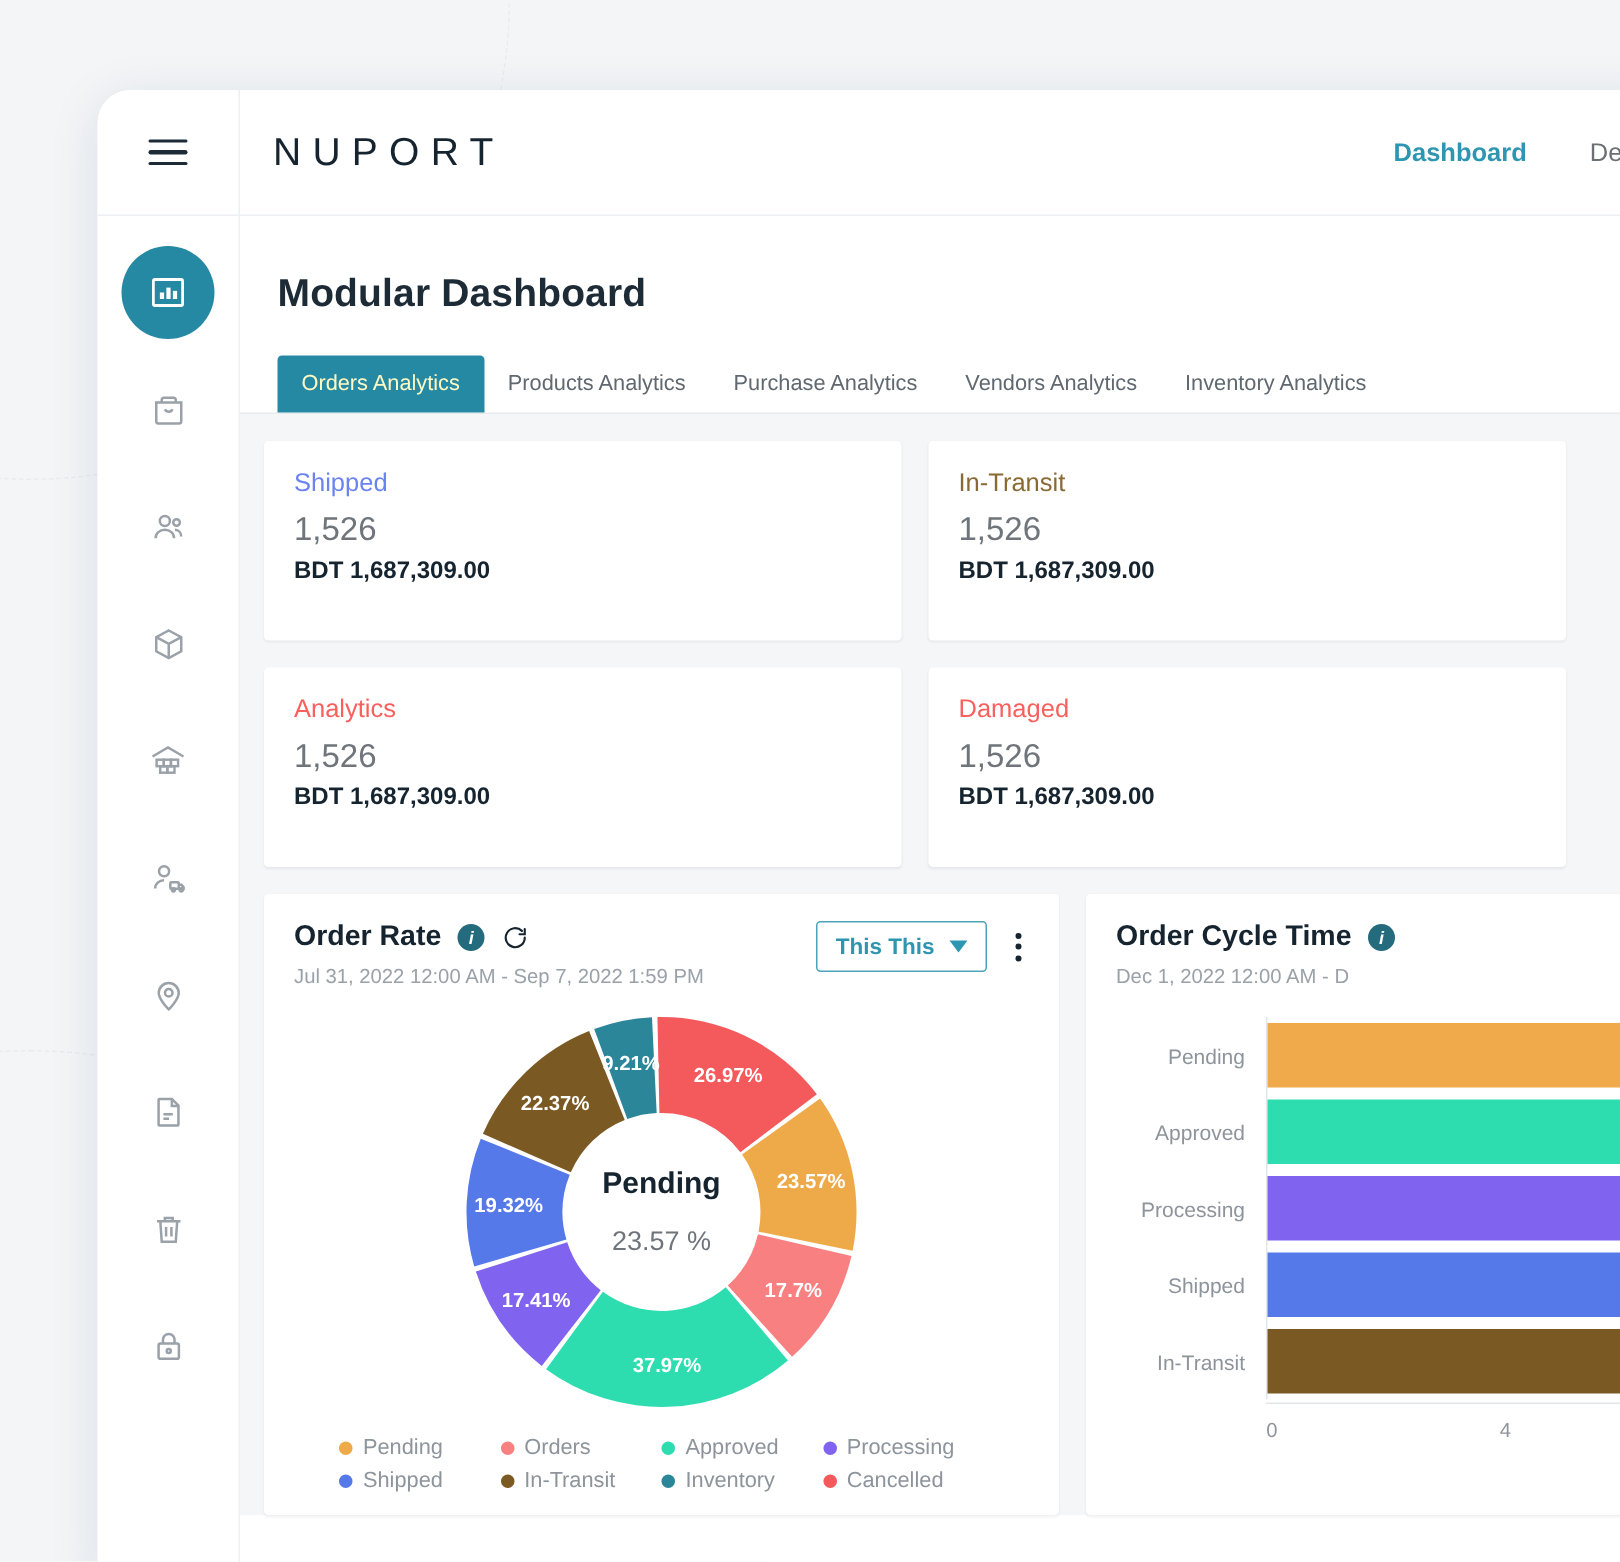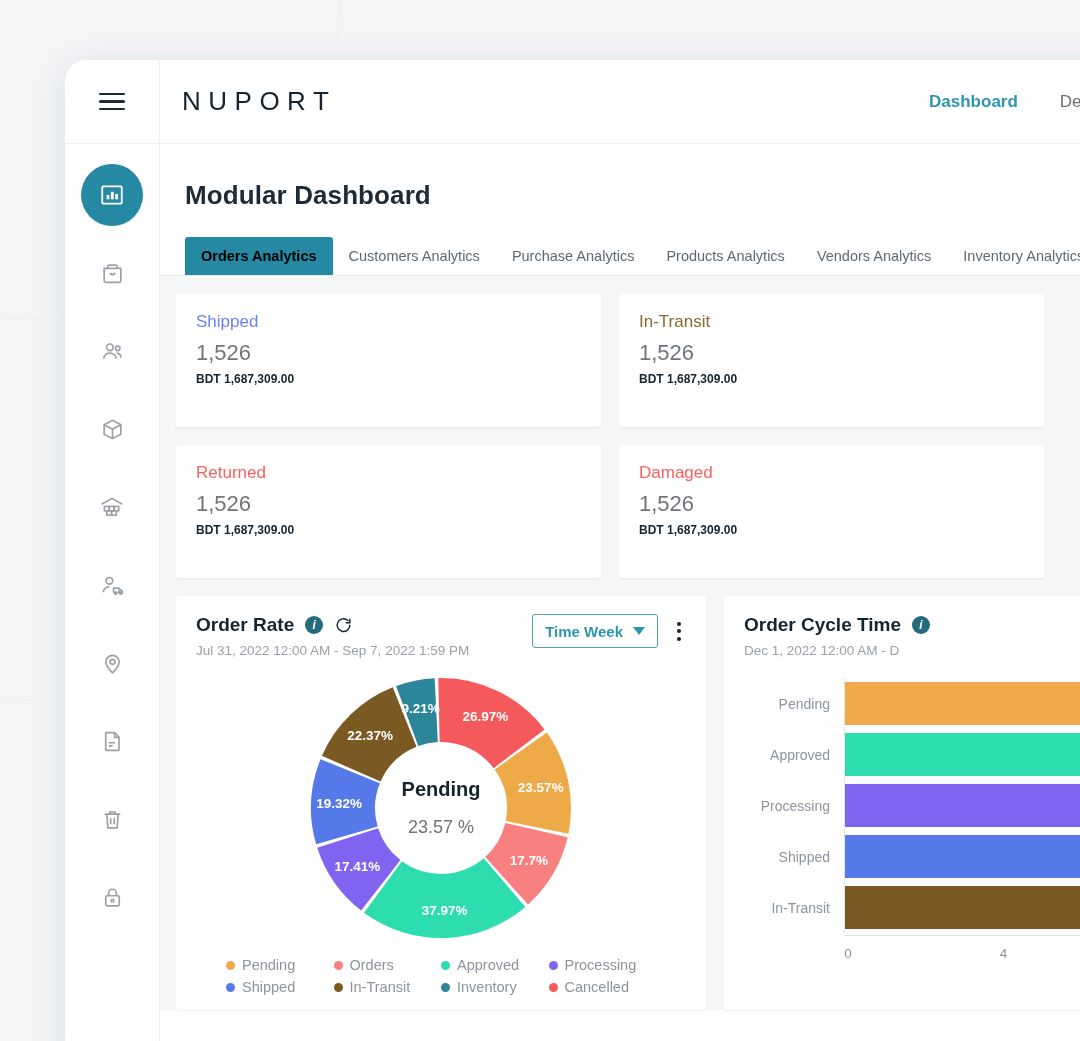--- a/index.html
+++ b/index.html
@@ -82,36 +82,36 @@
   
   .tabs {
     display: flex; align-items: stretch; margin-top: 26px; padding-left: 25px;
     border-bottom: 1px solid #e8ebee; height: 39px;
   }
   .tab {
     padding: 0 16px; display: flex; align-items: center; font-size: 14.5px;
     color: #606870; cursor: pointer; white-space: nowrap;
   }
   .tab.active {
-    background: #2689a3; color: #000000; font-weight: 700; border-radius: 3px 3px 0 0;
+    background: #2689a3; color: #fef9c3; font-weight: 400; border-radius: 3px 3px 0 0;
   }
 
   
   .stat-area { background: #f5f6f8; padding: 18px 0 18px 0; }
   .stat-grid {
     display: grid; grid-template-columns: 1fr 1fr; gap: 18px;
     padding: 0 16px 0 16px; width: 900px;
   }
   .stat-card {
     background: #fff; border-radius: 3px; padding: 18px 0 16px 20px;
     box-shadow: 0 1px 2px rgba(20,30,50,.07); min-height: 133px;
   }
   .stat-label { font-size: 17px; margin-bottom: 8px; }
   .stat-count { font-size: 22px; color: #6f757b; font-weight: 400; margin-bottom: 6px; }
-  .stat-amount { font-size: 12px; color: #16242f; font-weight: 700; }
+  .stat-amount { font-size: 16px; color: #16242f; font-weight: 700; }
 
   
   .charts-row { background: #f5f6f8; padding: 0 16px 0 16px; display: flex; gap: 18px; }
   .chart-card {
     background: #fff; border-radius: 3px; box-shadow: 0 1px 2px rgba(20,30,50,.07);
     padding: 18px 20px 12px 20px;
   }
   .chart-card.left { width: 690px; }
   .chart-card.right { width: 420px; flex: 0 0 420px; }
 
@@ -285,41 +285,40 @@
           </svg>
         </span>
       </div>
     </div>
 
     <div class="main">
       <div class="page-title">Modular Dashboard</div>
 
       <div class="tabs">
         <div class="tab active">Orders Analytics</div>
-        <div class="tab">Customers Analytics</div>
+        <div class="tab">Products Analytics</div>
         <div class="tab">Purchase Analytics</div>
-        <div class="tab">Products Analytics</div>
         <div class="tab">Vendors Analytics</div>
         <div class="tab">Inventory Analytics</div>
       </div>
 
       <div class="stat-area">
         <div class="stat-grid">
           <div class="stat-card">
             <div class="stat-label" style="color: rgb(107, 131, 240);">Shipped</div>
             <div class="stat-count">1,526</div>
             <div class="stat-amount">BDT 1,687,309.00</div>
           </div>
           <div class="stat-card">
             <div class="stat-label" style="color: rgb(138, 106, 51);">In-Transit</div>
             <div class="stat-count">1,526</div>
             <div class="stat-amount">BDT 1,687,309.00</div>
           </div>
           <div class="stat-card">
-            <div class="stat-label" style="color: rgb(249, 96, 94);">Returned</div>
+            <div class="stat-label" style="color: rgb(249, 96, 94);">Analytics</div>
             <div class="stat-count">1,526</div>
             <div class="stat-amount">BDT 1,687,309.00</div>
           </div>
           <div class="stat-card">
             <div class="stat-label" style="color: rgb(249, 96, 94);">Damaged</div>
             <div class="stat-count">1,526</div>
             <div class="stat-amount">BDT 1,687,309.00</div>
           </div>
         </div>
       </div>
@@ -336,21 +335,21 @@
                   <svg width="19" height="19" viewBox="0 0 24 24" fill="none" stroke="currentColor" stroke-width="1.8" stroke-linecap="round">
                     <path d="M20 11.5a8 8 0 1 1-2.4-5.7"></path>
                       <path d="M20 4.2v4.4h-4.4"></path>
                   </svg>
                 </span>
               </div>
               <div class="chart-sub">Jul 31, 2022 12:00 AM - Sep 7, 2022 1:59 PM</div>
             </div>
             <div class="chart-actions">
               <div class="week-select">
-                <span>Time Week</span>
+                <span>This This</span>
                 <span class="caret"></span>
               </div>
               <div class="kebab">
                   <i></i>
                   <i></i>
                   <i></i>
                 </div>
             </div>
           </div>
 

